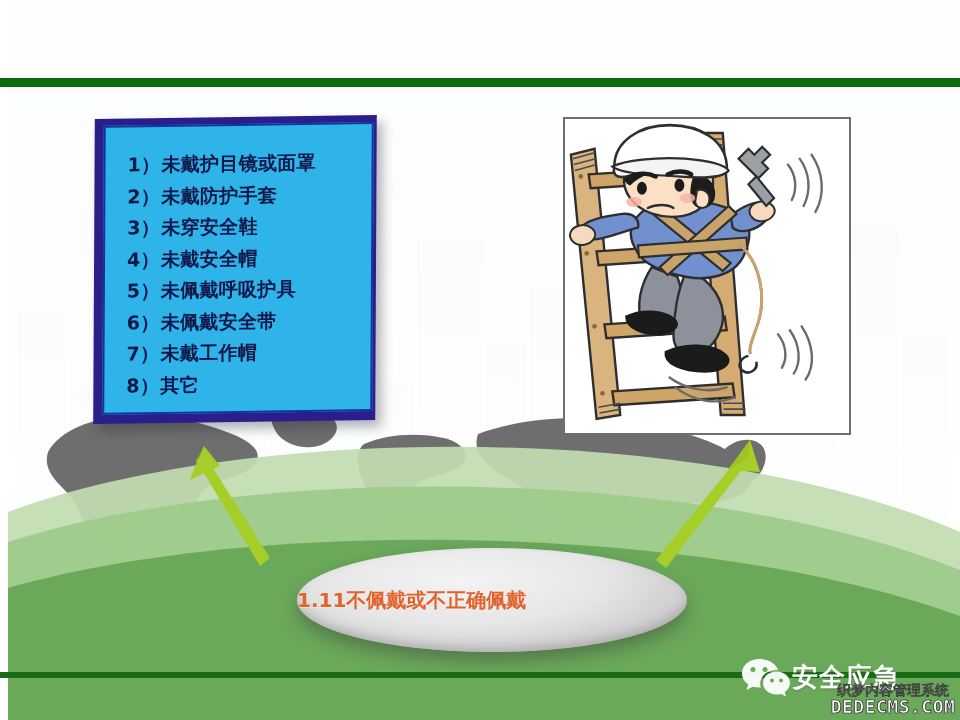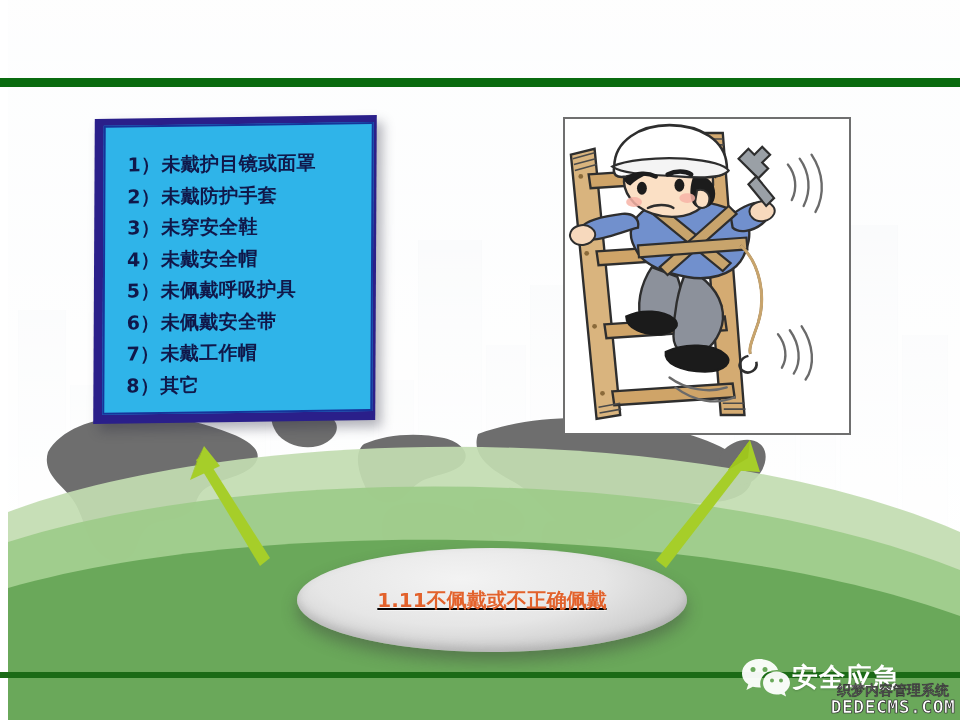--- a/index.html
+++ b/index.html
@@ -96,21 +96,21 @@
     overflow:hidden;
   }
   .pic-frame svg{display:block;width:100%;height:100%;}
 
   
   .oval{
     position:absolute;left:289px;top:548px;width:390px;height:104px;
     border-radius:50%;
     background:radial-gradient(ellipse at 42% 30%, #f3f3f3 0%, #e6e6e6 45%, #c9c9c9 78%, #a9a9a9 100%);
     box-shadow: 0 9px 16px rgba(60,60,60,.42), inset 0 -5px 9px rgba(130,130,130,.35);
-    display:flex;flex-direction:column;align-items:center;justify-content:center;text-decoration:underline;
+    display:flex;flex-direction:row;align-items:center;justify-content:space-between;
   }
   .oval .ln{
     color:#e2622c;
     font-size:20px;
     font-weight:600;
     line-height:34px;
     font-family:"DejaVu Sans","Liberation Sans",sans-serif;
     white-space:nowrap;
     text-shadow:0 1px 0 rgba(255,255,255,.45);
   }

